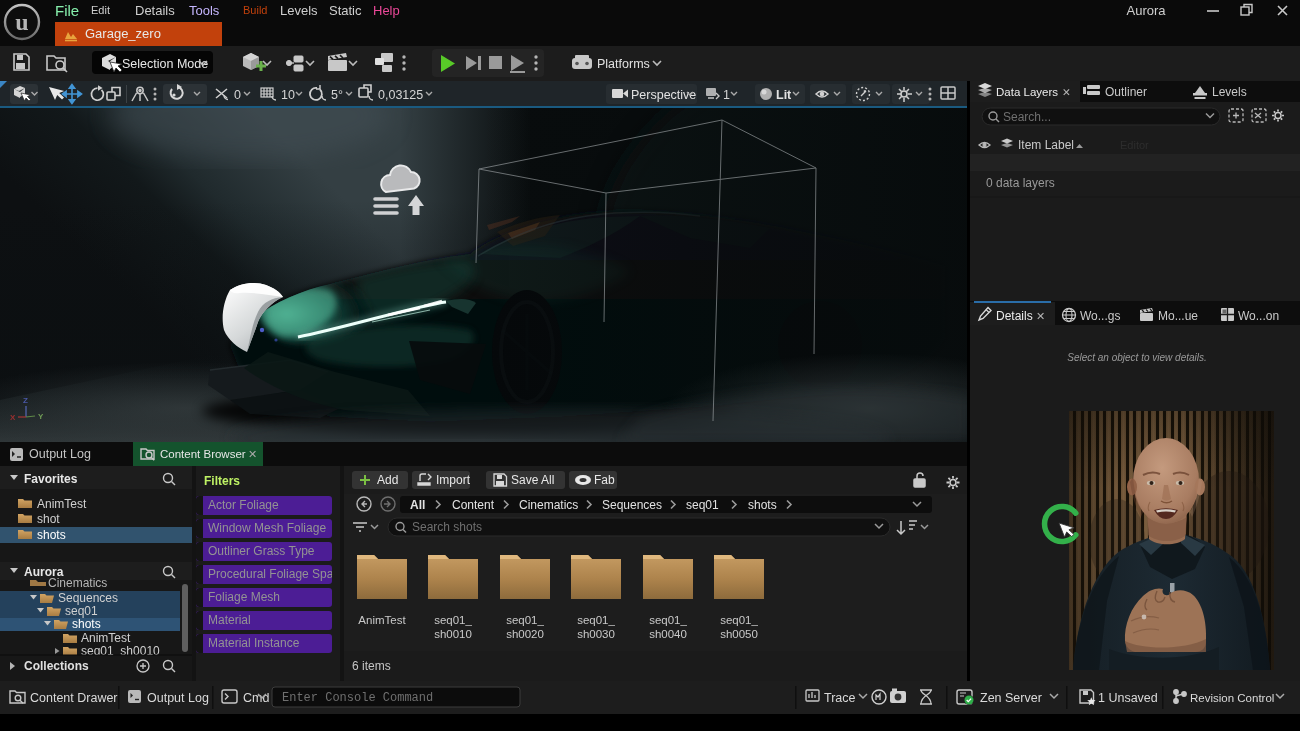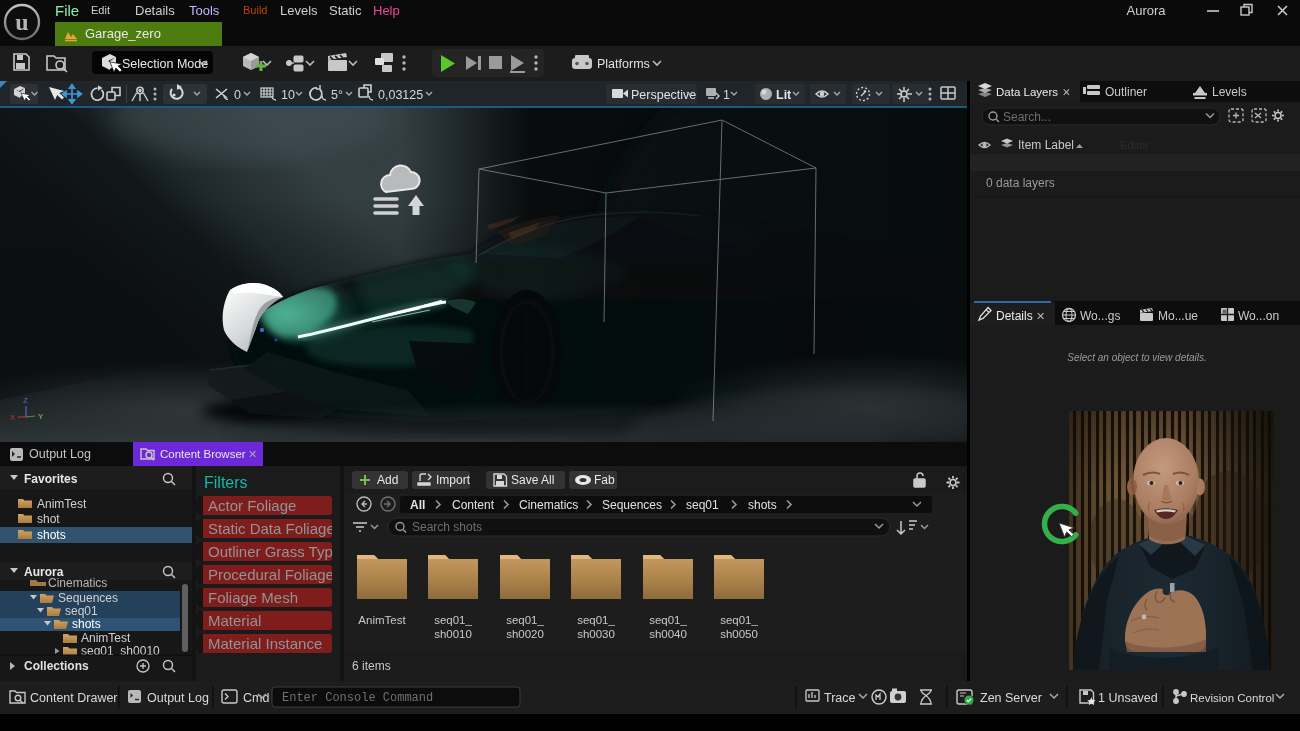--- a/index.html
+++ b/index.html
@@ -1,32 +1,32 @@
 <!DOCTYPE html>
 <html><head><meta charset="utf-8"><style>
 *{margin:0;padding:0;box-sizing:border-box}
 html,body{width:1300px;height:731px;background:#000;overflow:hidden}
 body{font-family:"Liberation Sans",sans-serif;color:#cfcfcf;position:relative;font-size:12px}
 .a{position:absolute}
 .menubar{left:0;top:0;width:1300px;height:22px;background:#0a0a0a}
 .tabrow{left:0;top:22px;width:1300px;height:24px;background:#0a0a0a}
-.asset-tab{left:55px;top:22px;width:167px;height:24px;background:#4d7c0f;color:#e8e8e8;font-size:13px;line-height:24px}
+.asset-tab{left:55px;top:22px;width:167px;height:24px;background:#c2410c;color:#e8e8e8;font-size:13px;line-height:24px}
 .toolbar{left:0;top:46px;width:1300px;height:35px;background:#1c1c1c}
 .vptoolbar{left:0;top:81px;width:970px;height:27px;background:#1f2529}
 .blueline{left:0;top:106px;width:970px;height:2px;background:#1a5a80}
 .scene{left:0;top:108px;width:970px;height:334px;background:#0a0e10}
 .btabrow{left:0;top:442px;width:970px;height:24px;background:#0c0c0c}
 .leftpanel{left:0;top:466px;width:192px;height:215px;background:#171717}
 .filters{left:192px;top:466px;width:152px;height:215px;background:#1b1b1b}
 .content{left:344px;top:466px;width:623px;height:215px;background:#1d1d1d}
 .rdiv{left:967px;top:81px;width:3px;height:600px;background:#000}
 .rpanel{left:970px;top:81px;width:330px;height:600px;background:#1b1b1b}
 .statusbar{left:0;top:681px;width:1300px;height:33px;background:#1d1d1d}
 .blackstrip{left:0;top:714px;width:1300px;height:17px;background:#000}
-.chip{position:relative;height:19px;margin-bottom:4px;background:#7f1d1d;border-radius:3px;color:#939393;font-size:15px;line-height:19px;padding-left:12px;white-space:nowrap;overflow:hidden;width:136px}
+.chip{position:relative;height:19px;margin-bottom:4px;background:#4c1d95;border-radius:3px;color:#939393;font-size:12px;line-height:19px;padding-left:12px;white-space:nowrap;overflow:hidden;width:136px}
 .chip:before{content:"";position:absolute;left:0;top:0;width:7px;height:19px;background:#141414;border-radius:3px 0 0 3px}
 </style></head>
 <body>
 
 <div class="a menubar"></div>
 <div class="a" id="uelogo" style="left:3px;top:3px;width:38px;height:38px;z-index:6">
 <svg width="38" height="38" viewBox="0 0 38 38">
   <defs>
         <linearGradient id="ring" x1="0" y1="0" x2="0" y2="1">
           <stop offset="0" stop-color="#c2c2c2"></stop>
@@ -444,21 +444,21 @@
 
 <div class="a btabrow" id="btabs"></div>
 <div class="a" style="left:0;top:443px;width:130px;height:23px;color:#c5c5c5;font-size:12.5px;line-height:23px">
   <svg style="position:absolute;left:9px;top:4px" width="15" height="15" viewBox="0 0 15 15">
       <rect x="1" y="1" width="13" height="13" rx="2" fill="#b9b9b9"></rect>
       <path d="M3 4l3 3-3 3z" fill="#222"></path>
       <path d="M8 10h4" stroke="#222" stroke-width="1.5"></path>
     </svg>
   <span style="position:absolute;left:29px">Output Log</span>
 </div>
-<div class="a" style="left:133px;top:442px;width:130px;height:24px;background:#6d28d9;color:#e6e6e6;font-size:12.5px;line-height:24px">
+<div class="a" style="left:133px;top:442px;width:130px;height:24px;background:#14532d;color:#e6e6e6;font-size:12.5px;line-height:24px">
   <svg style="position:absolute;left:7px;top:5px" width="16" height="14" viewBox="0 0 16 14">
       <path d="M1 2h5l1.5 1.5H14V12H1z" fill="none" stroke="#c8c8c8" stroke-width="1.4"></path>
       <circle cx="9" cy="8" r="3" fill="none" stroke="#c8c8c8" stroke-width="1.4"></circle>
       <path d="M11.2 10.2l3 3" stroke="#c8c8c8" stroke-width="1.4"></path>
     </svg>
   <span style="position:absolute;left:27px;font-size:11.5px">Content Browser</span>
   <span style="position:absolute;left:115px;top:0px;color:#aaa;font-size:11px">✕</span>
 </div>
 
 <div class="a" style="left:952px;top:545px;width:5px;height:95px;background:#6e6e6e;border-radius:3px"></div>
@@ -548,24 +548,24 @@
       <circle cx="143" cy="200" r="6"></circle>
       <path d="M140 200h6M143 197v6"></path>
     </g>
   <g fill="none" stroke="#c8c8c8" stroke-width="1.4">
       <circle cx="168" cy="199" r="4.5"></circle>
       <path d="M171.5 202.5l3.5 3.5"></path>
     </g>
 </svg>
 
 <div class="a filters" id="filterscol"></div>
-<div class="a" style="left:204px;top:474px;color:#14b8a6;font-size:16px;font-weight:normal">Filters</div>
+<div class="a" style="left:204px;top:474px;color:#bef264;font-size:12px;font-weight:bold">Filters</div>
 <div class="a" id="chips" style="left:196px;top:496px;width:148px">
   <div class="chip">Actor Foliage</div>
-  <div class="chip">Static Data Foliage</div>
+  <div class="chip">Window Mesh Foliage</div>
   <div class="chip">Outliner Grass Type</div>
   <div class="chip">Procedural Foliage Spawn</div>
   <div class="chip">Foliage Mesh</div>
   <div class="chip">Material</div>
   <div class="chip">Material Instance</div>
 </div>
 
 <div class="a content" id="cbrowser"></div>
 <svg class="a" style="left:344px;top:466px" width="623" height="215" viewBox="0 0 623 215">
   <defs>

